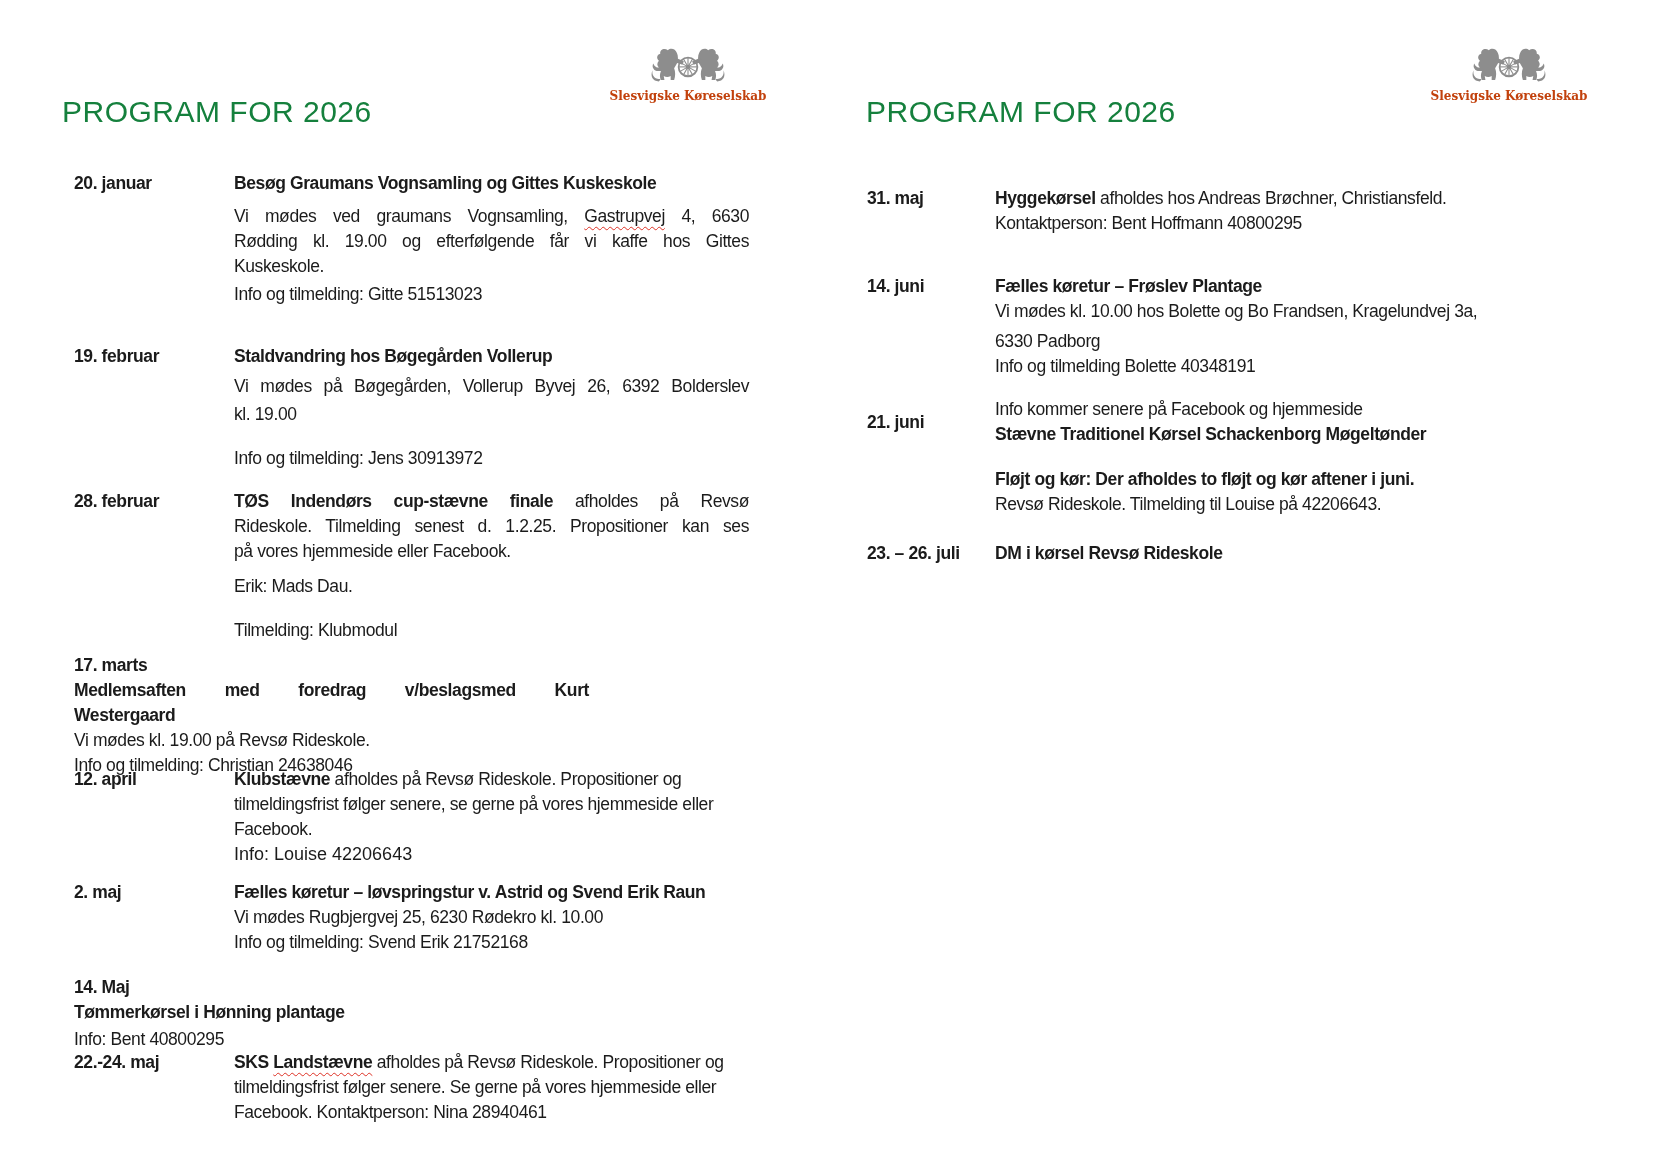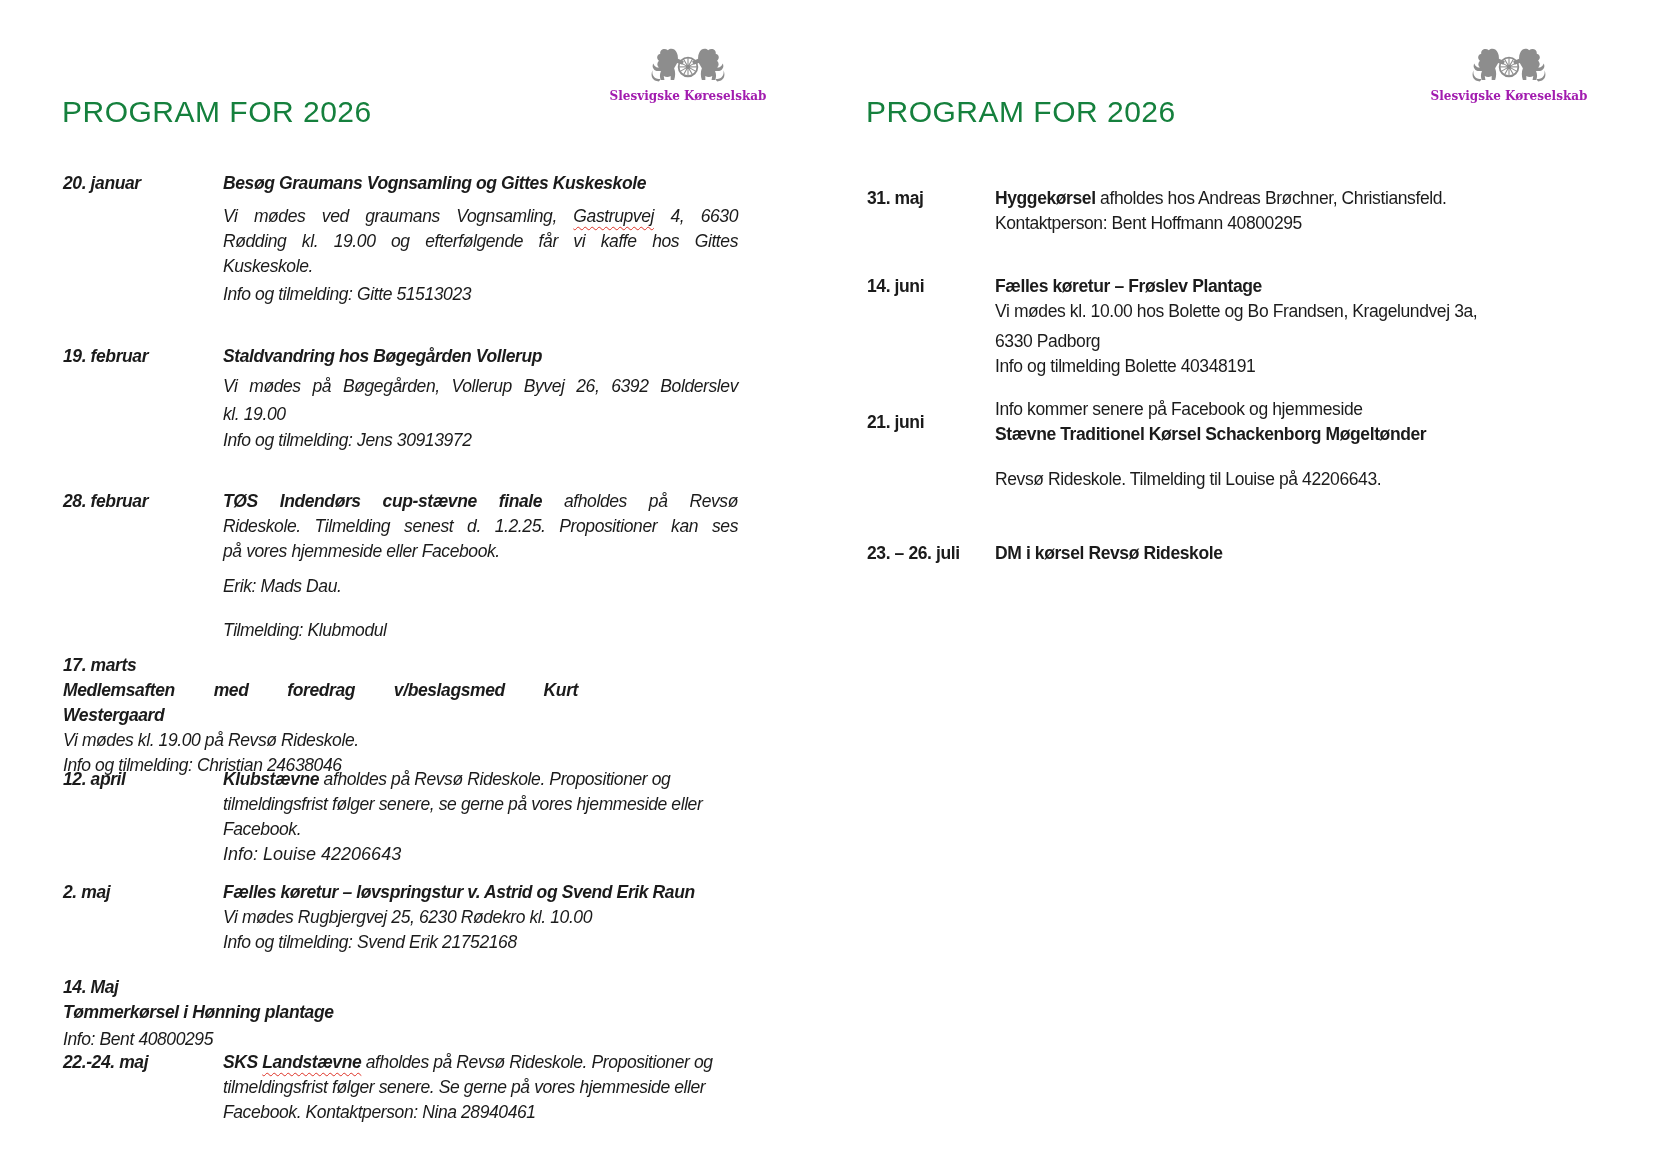--- a/index.html
+++ b/index.html
@@ -14,25 +14,25 @@
     color:#15803d;letter-spacing:0.5px;line-height:34px;white-space:nowrap;
   }
   .page-left .heading{left:62px;}
   .page-right .heading{left:866px;}
   .logo{position:absolute;top:44px;width:200px;text-align:center;}
   .page-left .logo{left:588px;}
   .page-right .logo{left:1409px;}
   .logo svg{display:block;margin:0 auto;}
   .logo-text{
     margin-top:2px;font-family:"DejaVu Serif", serif;font-weight:bold;
-    font-size:12px;color:#a21caf;white-space:nowrap;
+    font-size:12px;color:#c2410c;white-space:nowrap;
   }
   .entries{position:absolute;inset:0;}
   .entry{position:absolute;display:flex;align-items:flex-start;}
-  .page-left .entry{left:63px;font-style:italic;}
+  .page-left .entry{left:74px;}
   .page-right .entry{left:867px;}
   .date{
     font-weight:bold;font-size:17.5px;line-height:25px;white-space:nowrap;
     letter-spacing:-0.4px;flex:none;
   }
   .page-left .date{width:160px;}
   .page-right .date{width:128px;}
   .desc{flex:none;}
   .page-left .desc{width:515px;}
   .page-right .desc{width:498px;}
@@ -93,21 +93,21 @@
             <p class="block line"><span>Kuskeskole.</span></p>
             <p class="block line" style="margin-top: 3px;"><span>Info og tilmelding: Gitte 51513023</span></p>
           </div>
         </div>
         <div class="entry" style="top: 344px;">
           <div class="date">19. februar</div>
           <div class="desc">
             <p class="block line"><span class="b">Staldvandring hos Bøgegården Vollerup</span></p>
             <p class="block jline" style="margin-top: 5px;"><span>Vi mødes på Bøgegården, Vollerup Byvej 26, 6392 Bolderslev</span></p>
             <p class="block line" style="margin-top: 3px;"><span>kl. 19.00</span></p>
-            <p class="block line" style="margin-top: 1px;"><span>Info og tilmelding: Jens 30913972</span></p>
+            <p class="block line" style="margin-top: 19px;"><span>Info og tilmelding: Jens 30913972</span></p>
           </div>
         </div>
         <div class="entry" style="top: 489px;">
           <div class="date">28. februar</div>
           <div class="desc">
             <p class="block jline"><span class="b">TØS Indendørs cup-stævne finale</span><span> afholdes på Revsø</span></p>
             <p class="block jline"><span>Rideskole. Tilmelding senest d. 1.2.25. Propositioner kan ses</span></p>
             <p class="block line"><span>på vores hjemmeside eller Facebook.</span></p>
             <p class="block line" style="margin-top: 10px;"><span>Erik: Mads Dau.</span></p>
             <p class="block line" style="margin-top: 19px;"><span>Tilmelding: Klubmodul</span></p>
@@ -206,20 +206,21 @@
         <div class="entry" style="top: 397px; align-items: center;">
           <div class="date">21. juni</div>
           <div class="desc">
             <p class="block line"><span>Info kommer senere på Facebook og hjemmeside</span></p>
             <p class="block line"><span class="b">Stævne Traditionel Kørsel Schackenborg Møgeltønder</span></p>
           </div>
         </div>
         <div class="entry" style="top: 467px;">
           <div class="date"></div>
           <div class="desc">
+            <p class="block line"><span class="b">Fløjt og kør: Der afholdes to fløjt og kør aftener i juni.</span></p>
             <p class="block line"><span>Revsø Rideskole. Tilmelding til Louise på 42206643.</span></p>
           </div>
         </div>
         <div class="entry" style="top: 541px;">
           <div class="date">23. – 26. juli</div>
           <div class="desc">
             <p class="block line"><span class="b">DM i kørsel Revsø Rideskole</span></p>
           </div>
         </div>
       </div>

